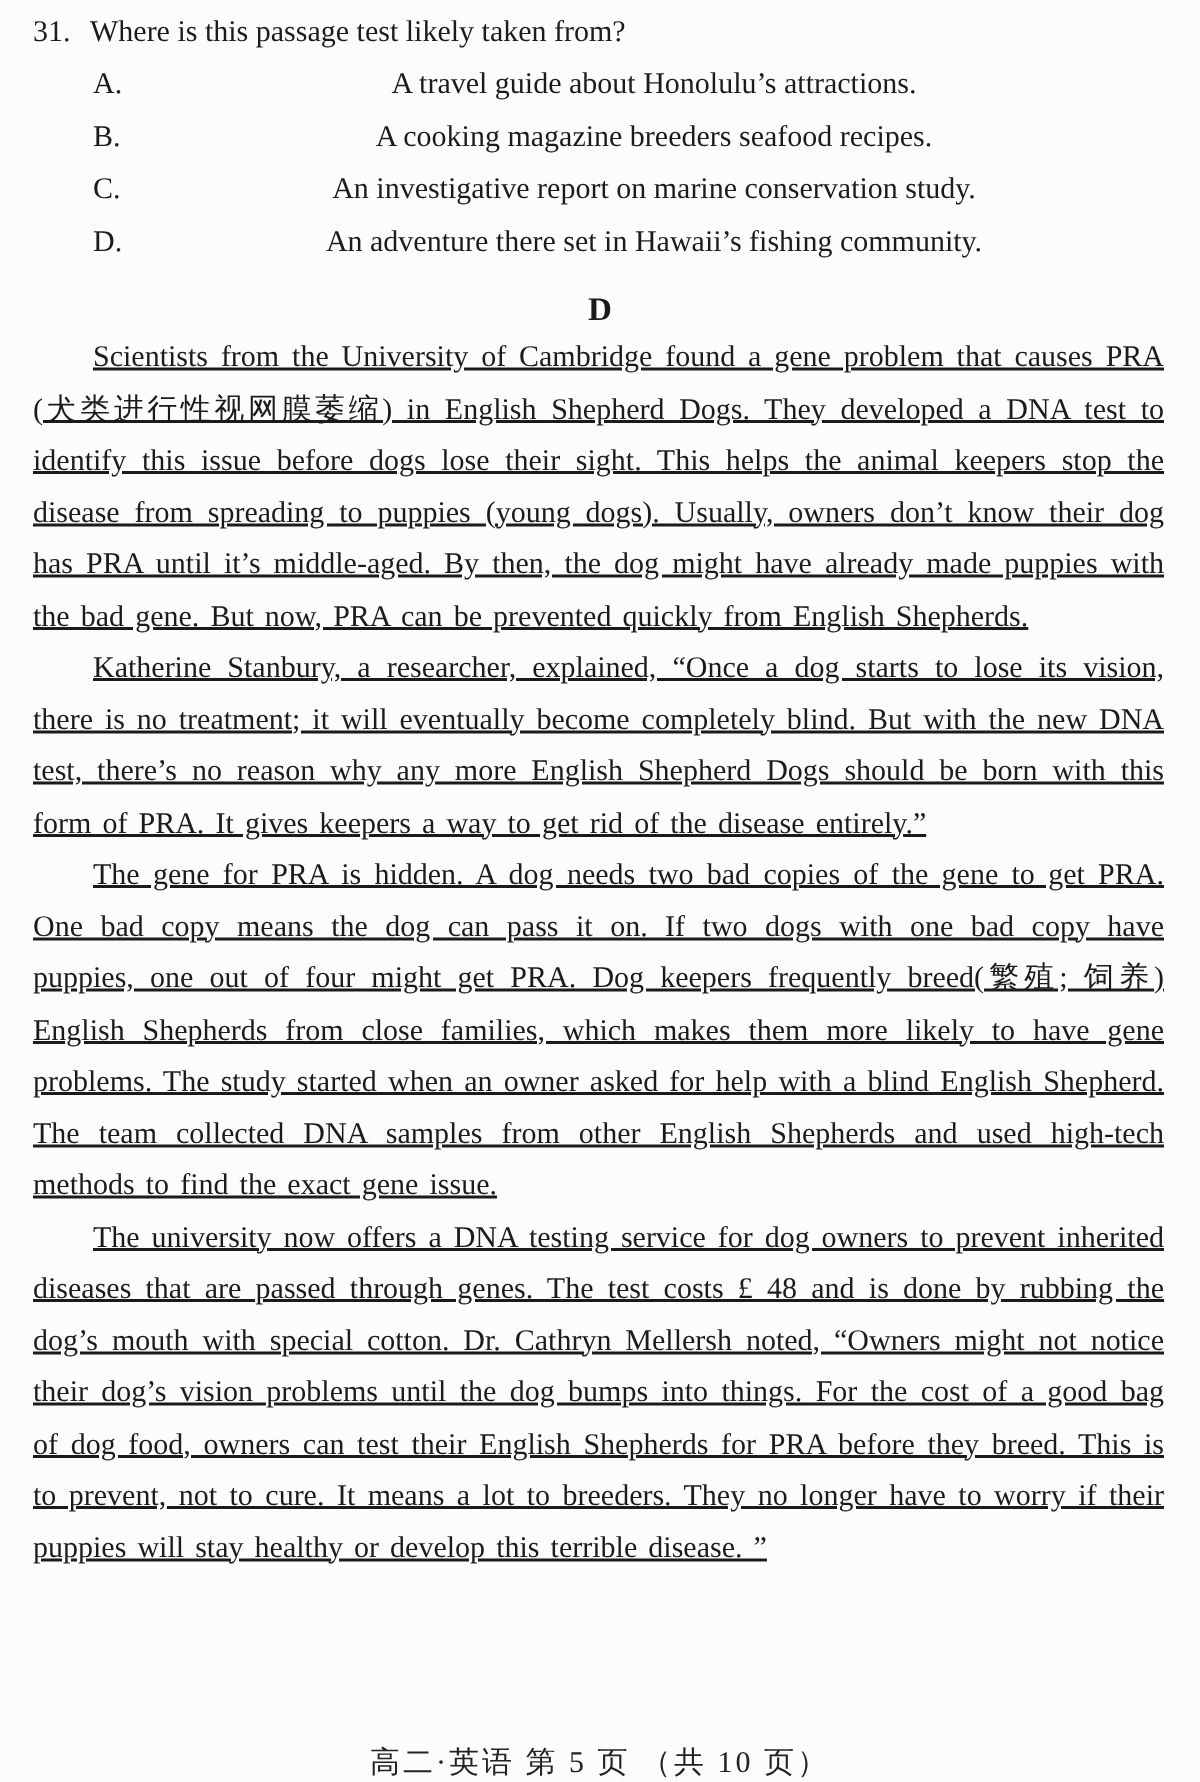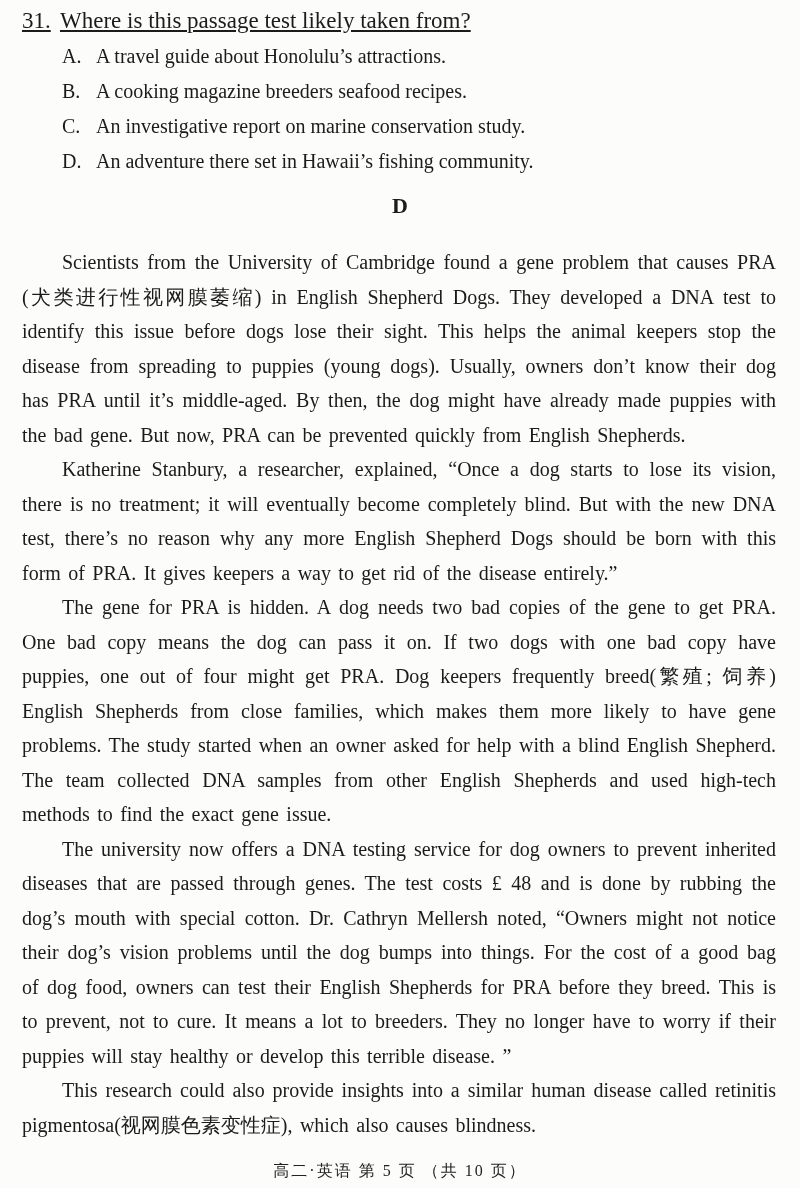--- a/index.html
+++ b/index.html
@@ -14,66 +14,66 @@
     overflow: hidden;
     box-sizing: border-box;
   }
   
   .question-block {
     padding: 6px 24px 0 22px;
   }
   .q-row {
     display: flex;
     align-items: flex-end;
-    font-size: 23px;
+    font-size: 20px;
     line-height: 30px;
-    text-decoration: underline;
   }
   .q-num {
     flex: 0 0 38px;
   }
   .q-text { flex: 1; }
   .options { margin-top: 3px; }
   .option {
     display: flex;
     align-items: baseline;
     margin-left: 40px;
     font-size: 20px;
     line-height: 35px;
   }
   .opt-label { flex: 0 0 34px; }
-  .opt-text { flex: 1; }
+  .opt-text { flex: 1; text-align: center; }
   
   .section-heading {
     margin: 12px 0 0 0;
     text-align: center;
     font-size: 22px;
     font-weight: bold;
     line-height: 30px;
   }
   
   .passage {
-    margin: 24px 24px 0 22px;
+    margin: 0 24px 0 22px;
+    text-decoration: underline;
   }
   .passage p {
     margin: 0;
     font-size: 20px;
     line-height: 34.5px;
     text-align: justify;
     text-indent: 40px;
     word-spacing: 0.12em;
   }
   
   .footer {
     position: absolute;
     left: 0;
     right: 0;
     top: 1161px;
     text-align: center;
-    font-size: 16px;
+    font-size: 20px;
     letter-spacing: 2px;
     color: #222;
     white-space: nowrap;
   }
 </style>
 </head>
 <body>
 
 <div class="page">
 
@@ -102,20 +102,19 @@
     </div>
   </div>
 
   <h2 class="section-heading">D</h2>
 
   <div class="passage">
     <p>Scientists from the University of Cambridge found a gene problem that causes PRA (犬类进行性视网膜萎缩) in English Shepherd Dogs. They developed a DNA test to identify this issue before dogs lose their sight. This helps the animal keepers stop the disease from spreading to puppies (young dogs). Usually, owners don’t know their dog has PRA until it’s middle-aged. By then, the dog might have already made puppies with the bad gene. But now, PRA can be prevented quickly from English Shepherds.</p>
     <p>Katherine Stanbury, a researcher, explained, “Once a dog starts to lose its vision, there is no treatment; it will eventually become completely blind. But with the new DNA test, there’s no reason why any more English Shepherd Dogs should be born with this form of PRA. It gives keepers a way to get rid of the disease entirely.”</p>
     <p>The gene for PRA is hidden. A dog needs two bad copies of the gene to get PRA. One bad copy means the dog can pass it on. If two dogs with one bad copy have puppies, one out of four might get PRA. Dog keepers frequently breed(繁殖; 饲养) English Shepherds from close families, which makes them more likely to have gene problems. The study started when an owner asked for help with a blind English Shepherd. The team collected DNA samples from other English Shepherds and used high-tech methods to find the exact gene issue.</p>
     <p>The university now offers a DNA testing service for dog owners to prevent inherited diseases that are passed through genes. The test costs £ 48 and is done by rubbing the dog’s mouth with special cotton. Dr. Cathryn Mellersh noted, “Owners might not notice their dog’s vision problems until the dog bumps into things. For the cost of a good bag of dog food, owners can test their English Shepherds for PRA before they breed. This is to prevent, not to cure. It means a lot to breeders. They no longer have to worry if their puppies will stay healthy or develop this terrible disease. ”</p>
-    <p>This research could also provide insights into a similar human disease called retinitis pigmentosa(视网膜色素变性症), which also causes blindness.</p>
   </div>
 
   <div class="footer">
     <span>高二·英语  第 5 页 （共 10 页）</span>
   </div>
 
 </div>
 
 </body></html>

